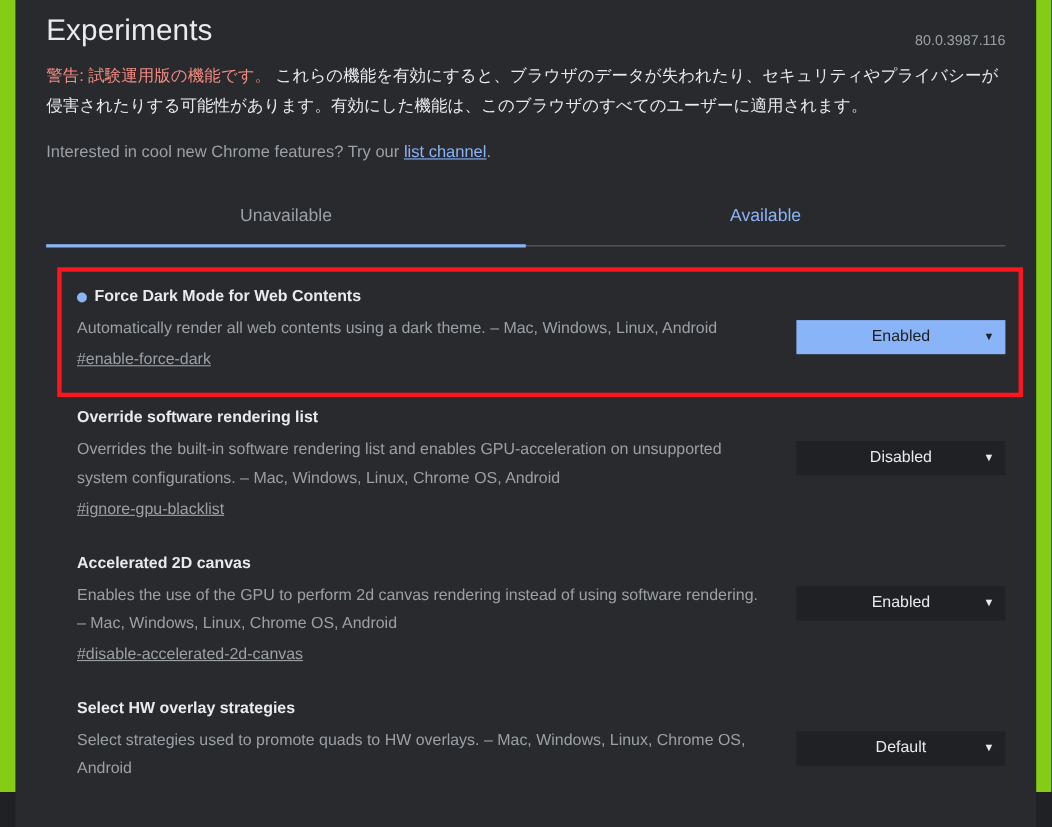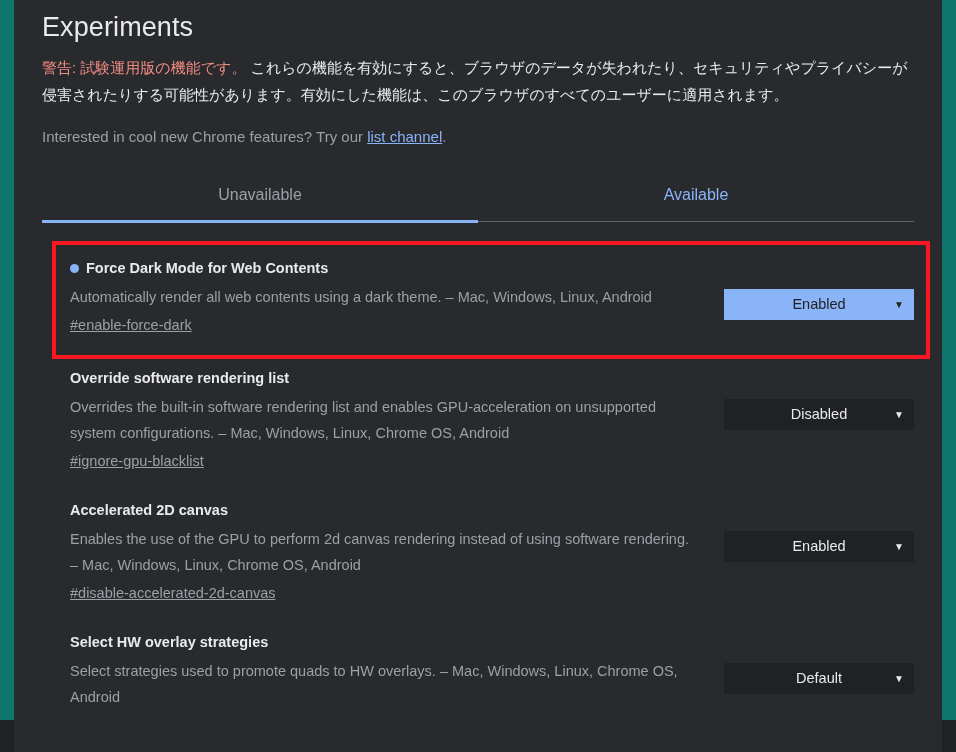--- a/index.html
+++ b/index.html
@@ -11,21 +11,21 @@
     height: 752px;
     overflow: hidden;
     background: #202124;
     font-family: "Liberation Sans", "DejaVu Sans", sans-serif;
   }
 
   #page {
     position: relative;
     width: 956px;
     height: 720px;
-    background: #0f766e;
+    background: #84cc16;
   }
 
   
   #content-surface {
     position: absolute;
     left: 14px;
     top: 0;
     width: 928px;
     height: 752px;
     background: #292a2d;
@@ -216,20 +216,21 @@
 </style>
 </head>
 <body>
 
 <div id="page">
   <div id="content-surface">
     <div class="inner">
 
       <div class="header-row">
         <h1 class="page-title">Experiments</h1>
+        <div class="version">80.0.3987.116</div>
       </div>
 
       <div class="blurb">
         <span class="warning-lead">警告: 試験運用版の機能です。</span><span> これらの機能を有効にすると、ブラウザのデータが失われたり、セキュリティやプライバシーが侵害されたりする可能性があります。有効にした機能は、このブラウザのすべてのユーザーに適用されます。</span>
       </div>
 
       <div class="needs-restart-note">
         <span>Interested in cool new Chrome features? Try our </span><a href="#">list channel</a><span>.</span>
       </div>
 

